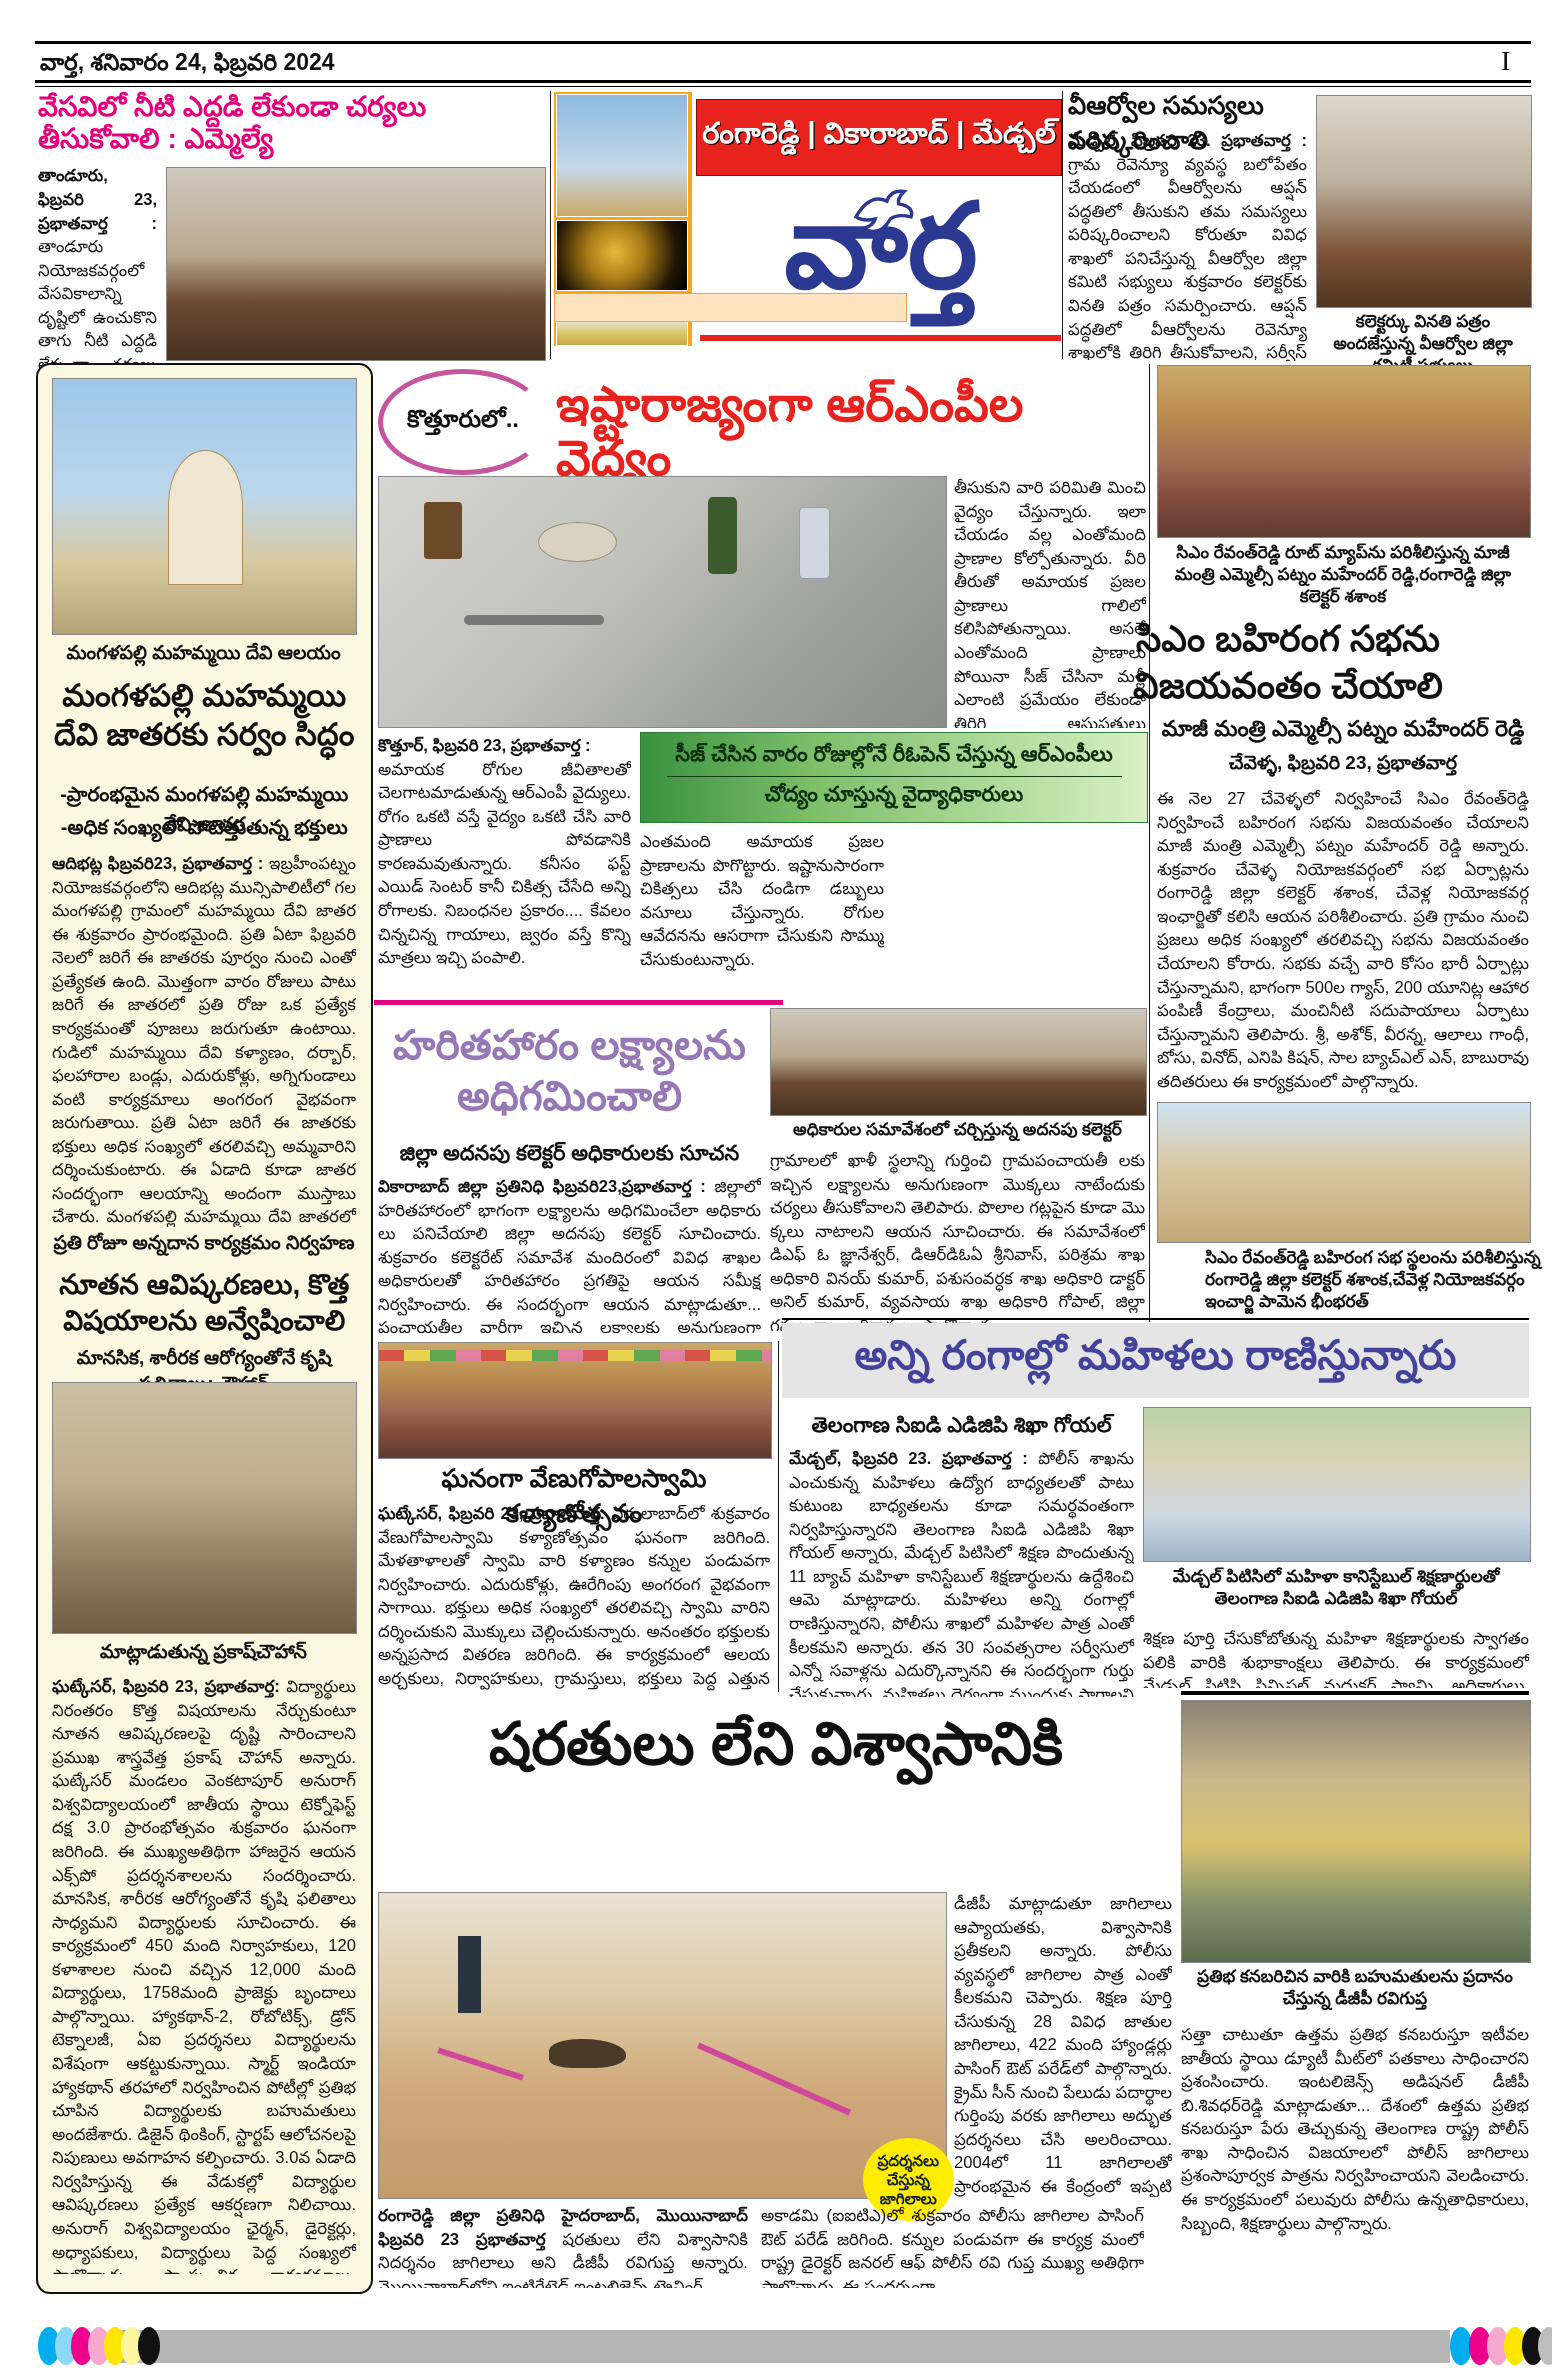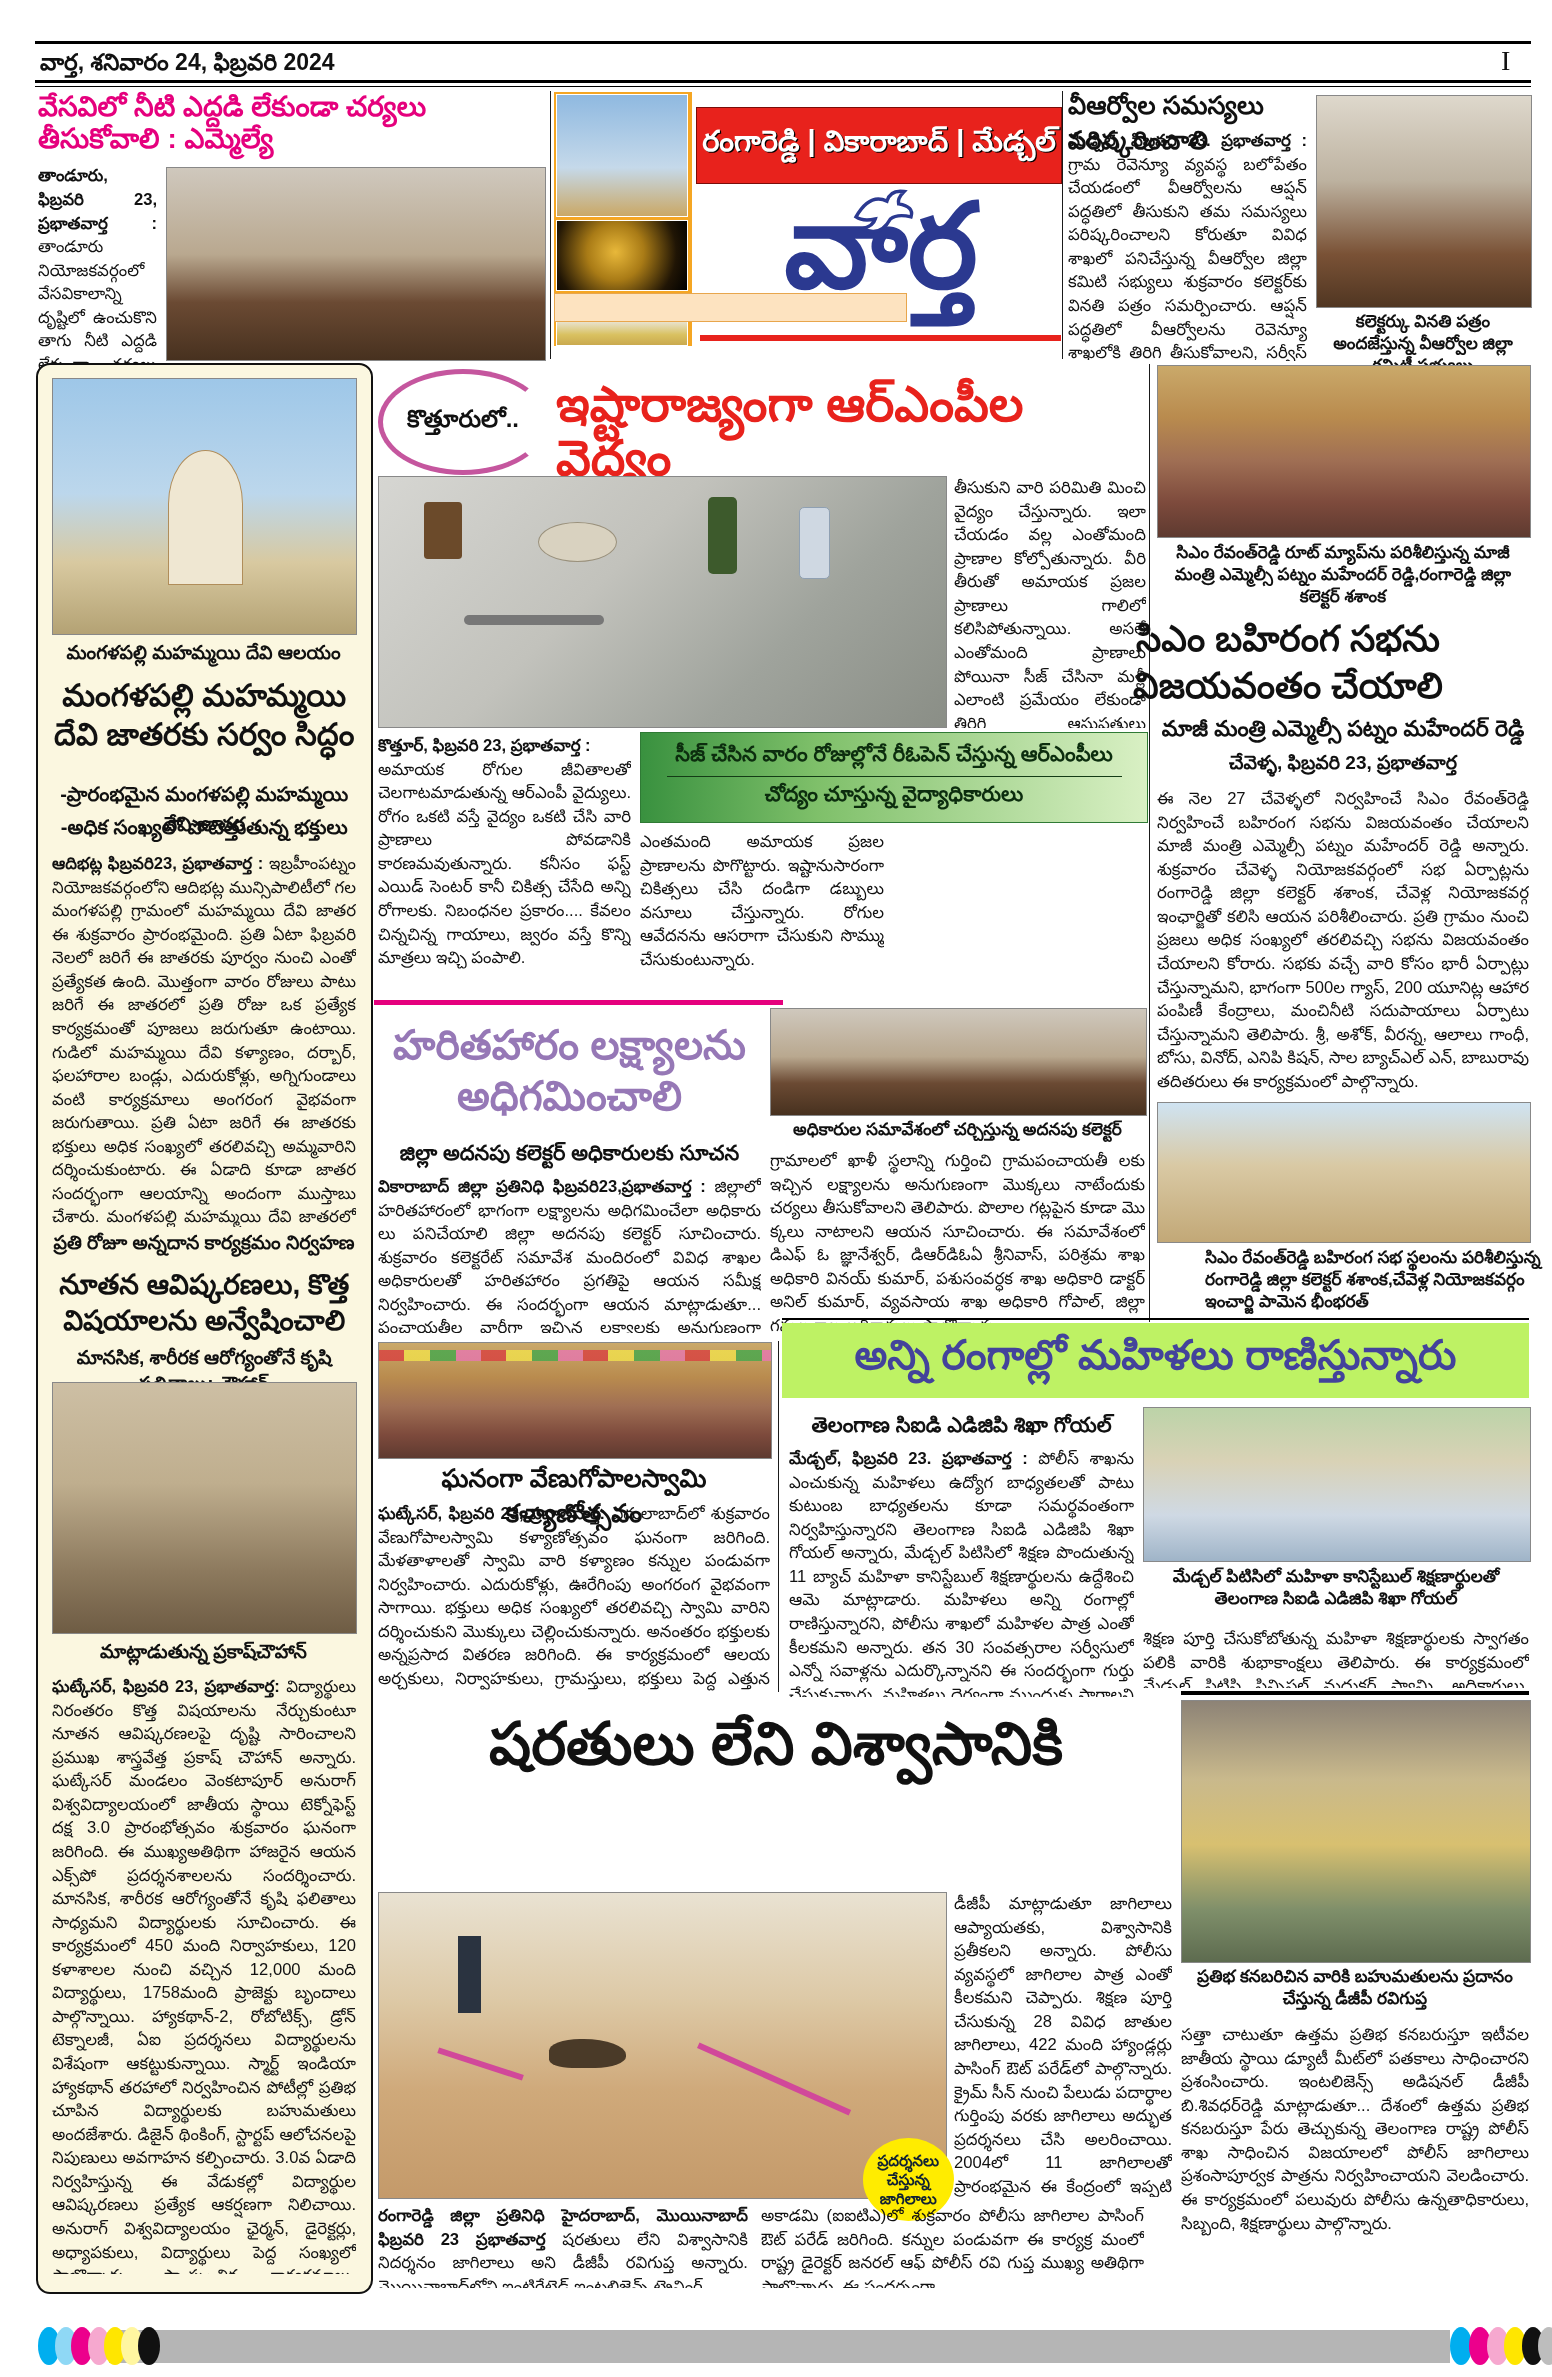--- a/index.html
+++ b/index.html
@@ -34,21 +34,21 @@
   .flagline{position:absolute;left:0;top:6%;width:100%;height:10%;
     background:repeating-linear-gradient(90deg,#d94040 0 25.5px,#f2e14c 25.5px 51px,#44a84c 51px 77px,#e777b0 77px 102px);opacity:.8;}
   .oval{position:absolute;background:#ffec00;border-radius:50%;display:flex;align-items:center;justify-content:center;
         text-align:center;font-weight:bold;color:#123;line-height:1.25;}
   .dot{position:absolute;border-radius:50%;width:22px;height:38px;}
   .greenbox{background:linear-gradient(90deg,#39913f 0%,#7fc06a 35%,#d9f0c4 100%);border:0.6px solid #2f7a35;}
   .greenbox .l1{border-bottom:1.9px solid #143c16;padding-bottom:5.1px;margin:9px 25.5px 5.1px 25.5px;}
   .kick-ellipse{position:absolute;border:5.7px solid #c5569e;border-right-color:transparent;border-radius:50%;
         display:flex;align-items:center;justify-content:center;background:#fff;}
   .cream-box{background:#fbf7e0;border:2.6px solid #111;border-radius:14px;}
-  .peach{background:#bef264;}
+  .peach{background:#e5e5e5;}
 </style>
 </head>
 <body>
 
 <div class="page">
 
   <div class="abs rule" style="left:35px;top:41px;width:1496px;height:3.2px;"></div>
   <div class="abs b" style="left:40px;top:49px;width:894px;font-size:23px;">వార్త, శనివారం 24, ఫిబ్రవరి 2024</div>
   <div class="abs" style="left:1501px;top:45px;font-size:28px;font-family:'Liberation Serif',serif;">I</div>
   <div class="abs rule" style="left:35px;top:80px;width:1496px;height:3.2px;"></div>
@@ -65,21 +65,21 @@
     </div>
   </div>
 
   <div class="abs vline" style="left:550px;top:91px;height:268px;"></div>
   <div class="abs" style="left:554px;top:91px;width:508px;height:268px;">
     <div class="abs" style="left:0;top:1.3px;width:134px;height:250px;background:#f5a623;padding:1.9px;">
       <div class="ph ph-gopuram" style="position:relative;width:130px;height:121px;border:1.3px solid #fff;"></div>
       <div class="ph ph-idol" style="position:relative;width:130px;height:69px;border:1.3px solid #fff;margin-top:2.6px;"></div>
       <div class="ph ph-shrine" style="position:relative;width:130px;height:51px;border:1.3px solid #fff;margin-top:2.6px;"></div>
     </div>
-    <div class="abs ctr" style="left:142px;top:7.7px;width:364px;height:75px;background:#e8221c;border:1.3px solid #7a0d0a;display:flex;align-items:center;justify-content:center;margin-top:8px;">
+    <div class="abs ctr" style="left:142px;top:7.7px;width:364px;height:75px;background:#e8221c;border:1.3px solid #7a0d0a;display:flex;align-items:center;justify-content:center;">
       <span class="b" style="color:#fff;font-size:29px;text-shadow:1.3px 1.3px 0 #000;">రంగారెడ్డి | వికారాబాద్ | మేడ్చల్</span>
     </div>
     <div class="abs ctr" style="left:148px;top:96px;width:358px;height:144px;">
       <span class="b" style="color:#2b3990;font-size:118px;line-height:1;">వార్త</span>
     </div>
     <div class="abs" style="left:291px;top:95px;width:77px;height:55px;">
       <svg viewBox="0 0 100 80" width="77" height="55">
         <path d="M10 45 Q30 10 55 22 Q60 5 80 8 Q70 18 72 26 Q95 30 90 45 Q70 40 60 48 Q45 75 20 62 Q35 58 38 48 Q20 52 10 45 Z" fill="#ffffff" stroke="#2b3990" stroke-width="5"></path>
       </svg>
     </div>

